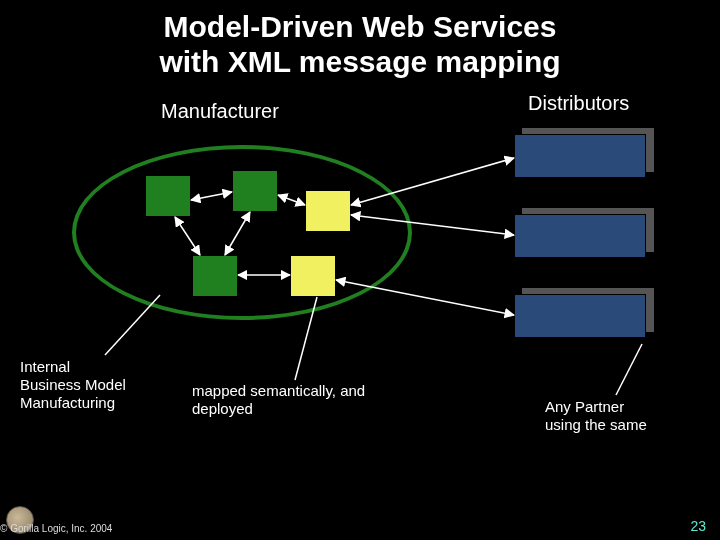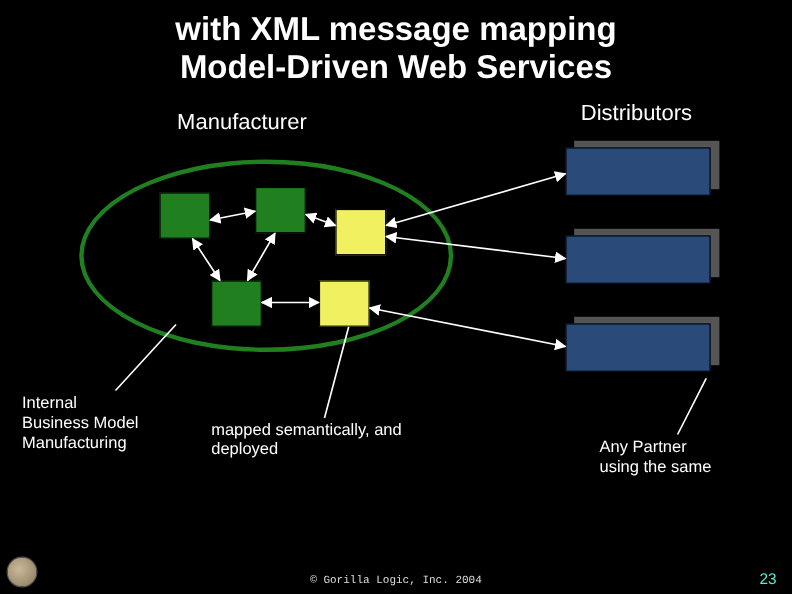--- a/index.html
+++ b/index.html
@@ -73,39 +73,38 @@
   }
   .logo-text .line1 .grey { color: #bbb; }
   .logo-text .line2 {
     font-size: 9px;
     color: #ccc;
   }
   .copyright {
     position: absolute;
     bottom: 6px;
     left: 0; right: 0;
-    text-align: center;
+    text-align: left;
     font-size: 10px;
     color: #ddd;
-    font-family: Liberation Mono, monospace;
   }
   .pagenum {
     position: absolute;
     right: 14px;
     bottom: 6px;
     font-size: 14px;
     color: #5eead4;
   }
 </style>
 </head>
 <body>
 
 <div class="title">
+  <div>Model-Driven Web Services</div>
   <div>with XML message mapping</div>
-  <div>Model-Driven Web Services</div>
 </div>
 
 <div class="label" style="left:161px; top:100px;">Manufacturer</div>
 <div class="label" style="left:528px; top:92px;">Distributors</div>
 
 <div class="ellipse" style="left:72px; top:145px; width:340px; height:175px;"></div>
 
 <div class="box green" style="left:145px; top:175px; width:46px; height:42px;"></div>
 <div class="box green" style="left:232px; top:170px; width:46px; height:42px;"></div>
 <div class="box green" style="left:192px; top:255px; width:46px; height:42px;"></div>

